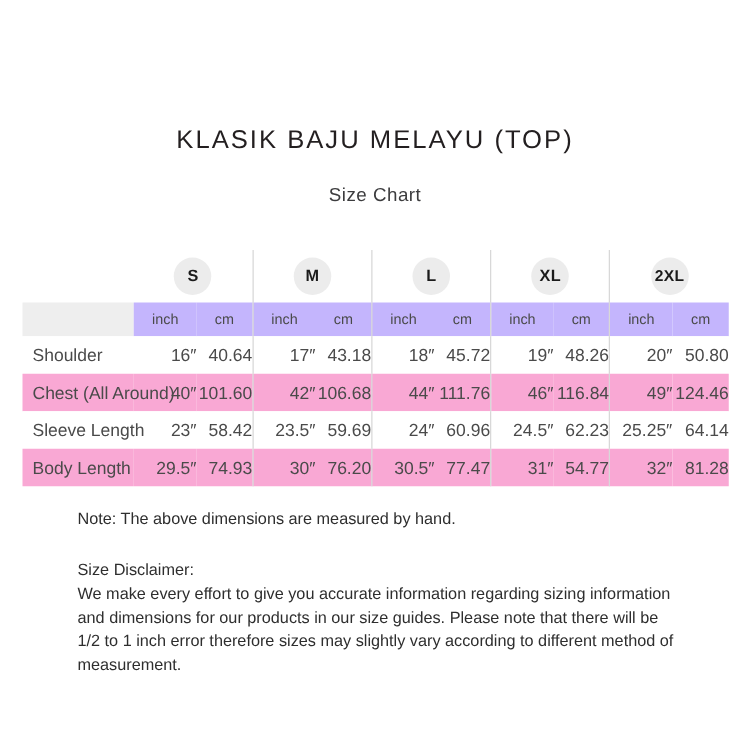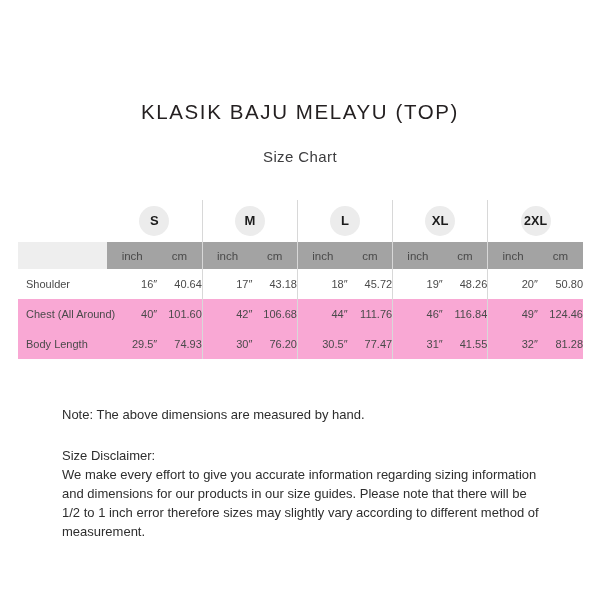--- a/index.html
+++ b/index.html
@@ -89,32 +89,32 @@
     font-weight: 700;
     text-align: center;
     letter-spacing: 0.2px;
   }
   .size-chip.wide { font-size: 12.5px; }
 
   
   tr.row-units td {
     height: 27px;
     vertical-align: middle;
-    background: #a3a3a3;
+    background: #c4b5fd;
     font-size: 11.5px;
     color: #4a4a4a;
     text-align: center;
   }
   tr.row-units td.lbl { background: #eeeeee; }
 
   
   tr.row-data td {
     height: 30px;
     vertical-align: middle;
-    font-size: 11px;
+    font-size: 14px;
     color: #4a4a4a;
   }
   tr.row-data.alt td { background: #eeeeee; }
   tr.row-data td { background: #ffffff; }
   tr.row-data.alt td.lbl,
   tr.row-data.alt td.val { background: #f9a8d4; margin-left: 31px; }
 
   td.lbl {
     text-align: left;
     padding-left: 8px !important;
@@ -213,30 +213,43 @@
             <td class="val">101.60</td>
             <td class="val gsep">42″</td>
             <td class="val">106.68</td>
             <td class="val gsep">44″</td>
             <td class="val">111.76</td>
             <td class="val gsep">46″</td>
             <td class="val">116.84</td>
             <td class="val gsep">49″</td>
             <td class="val">124.46</td>
           </tr>
+          <tr class="row-data">
+            <td class="lbl">Sleeve Length</td>
+            <td class="val">23″</td>
+            <td class="val">58.42</td>
+            <td class="val gsep">23.5″</td>
+            <td class="val">59.69</td>
+            <td class="val gsep">24″</td>
+            <td class="val">60.96</td>
+            <td class="val gsep">24.5″</td>
+            <td class="val">62.23</td>
+            <td class="val gsep">25.25″</td>
+            <td class="val">64.14</td>
+          </tr>
           <tr class="row-data alt">
             <td class="lbl">Body Length</td>
             <td class="val">29.5″</td>
             <td class="val">74.93</td>
             <td class="val gsep">30″</td>
             <td class="val">76.20</td>
             <td class="val gsep">30.5″</td>
             <td class="val">77.47</td>
             <td class="val gsep">31″</td>
-            <td class="val">41.55</td>
+            <td class="val">54.77</td>
             <td class="val gsep">32″</td>
             <td class="val">81.28</td>
           </tr>
         </tbody>
     </table>
   </div>
 
   <div class="notes">
     <p class="note-line">Note: The above dimensions are measured by hand.</p>
     <p class="disclaimer-title">Size Disclaimer:</p>

